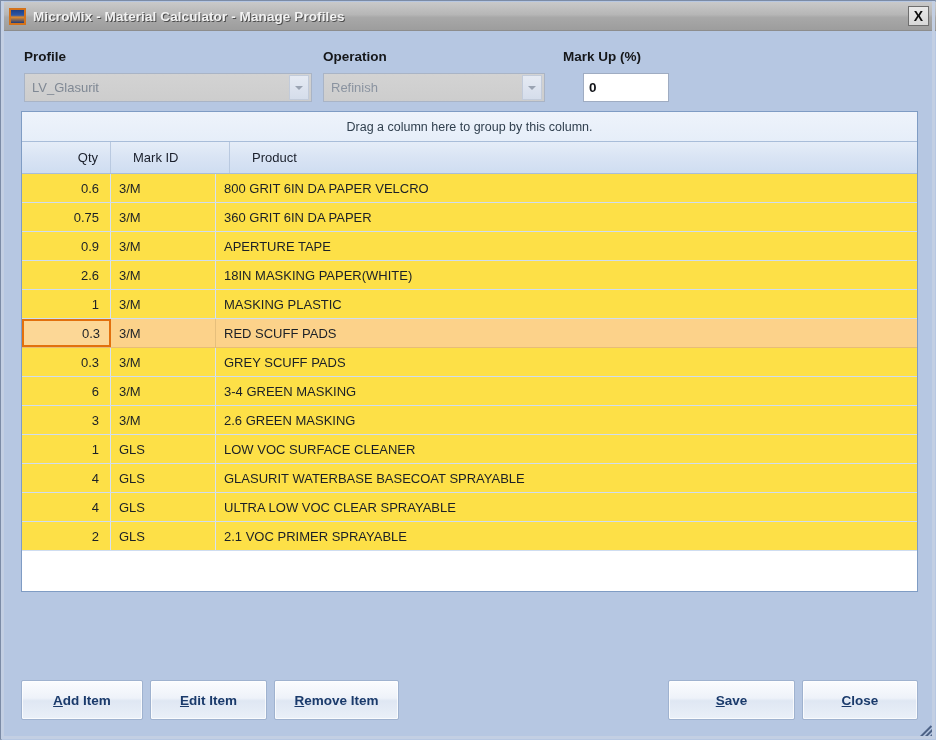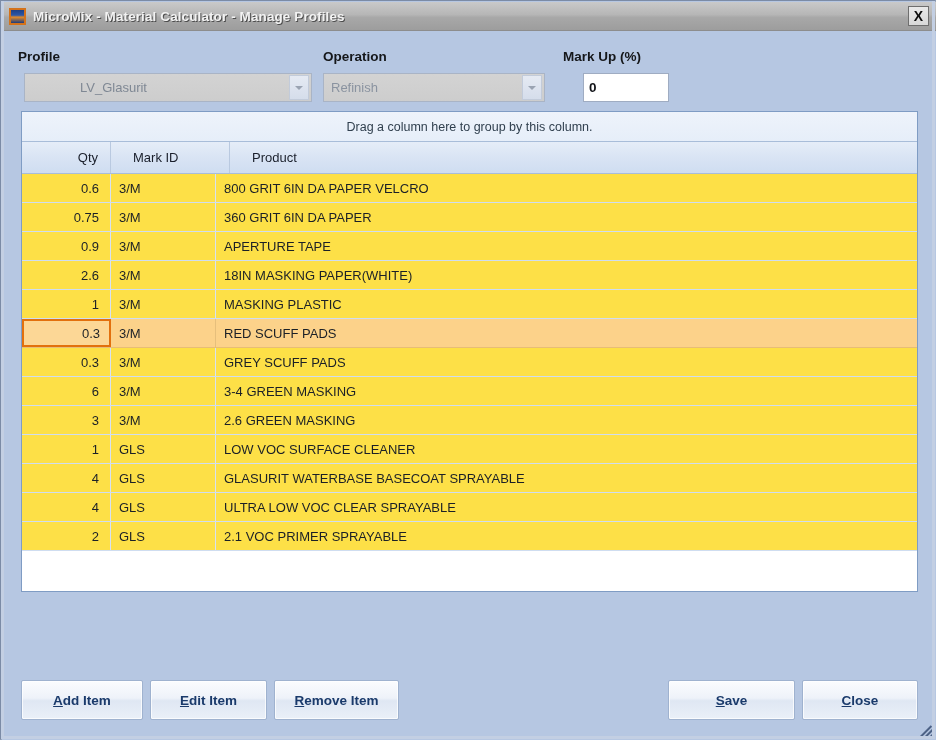--- a/index.html
+++ b/index.html
@@ -96,34 +96,34 @@
   }
 
   
   .field-label {
     position: absolute;
     font-size: 13.5px;
     font-weight: bold;
     color: #15171a;
     white-space: nowrap;
   }
-  .lbl-profile   { left: 16px;  top: 18px; text-align: right; }
+  .lbl-profile   { left: 22px;  top: 18px; text-align: right; }
   .lbl-operation { left: 321px; top: 18px; }
   .lbl-markup    { left: 561px; top: 18px; }
 
   .combo {
     position: absolute;
     height: 29px;
     box-sizing: border-box;
     border: 1px solid #a9b4c6;
     background: linear-gradient(to bottom, #d3d3d3 0%, #cdcdcd 100%);
     display: flex;
     align-items: center;
   }
-  .combo.c-profile   { left: 22px;  top: 42px; width: 288px; padding-left: 48px; }
+  .combo.c-profile   { left: 22px;  top: 42px; width: 288px; }
   .combo.c-operation { left: 321px; top: 42px; width: 222px; }
   .combo-text {
     flex: 1;
     padding-left: 7px;
     font-size: 13px;
     color: #7f8894;
     white-space: nowrap;
     overflow: hidden;
   }
   .combo.c-operation .combo-text { color: #8a93a0; }

